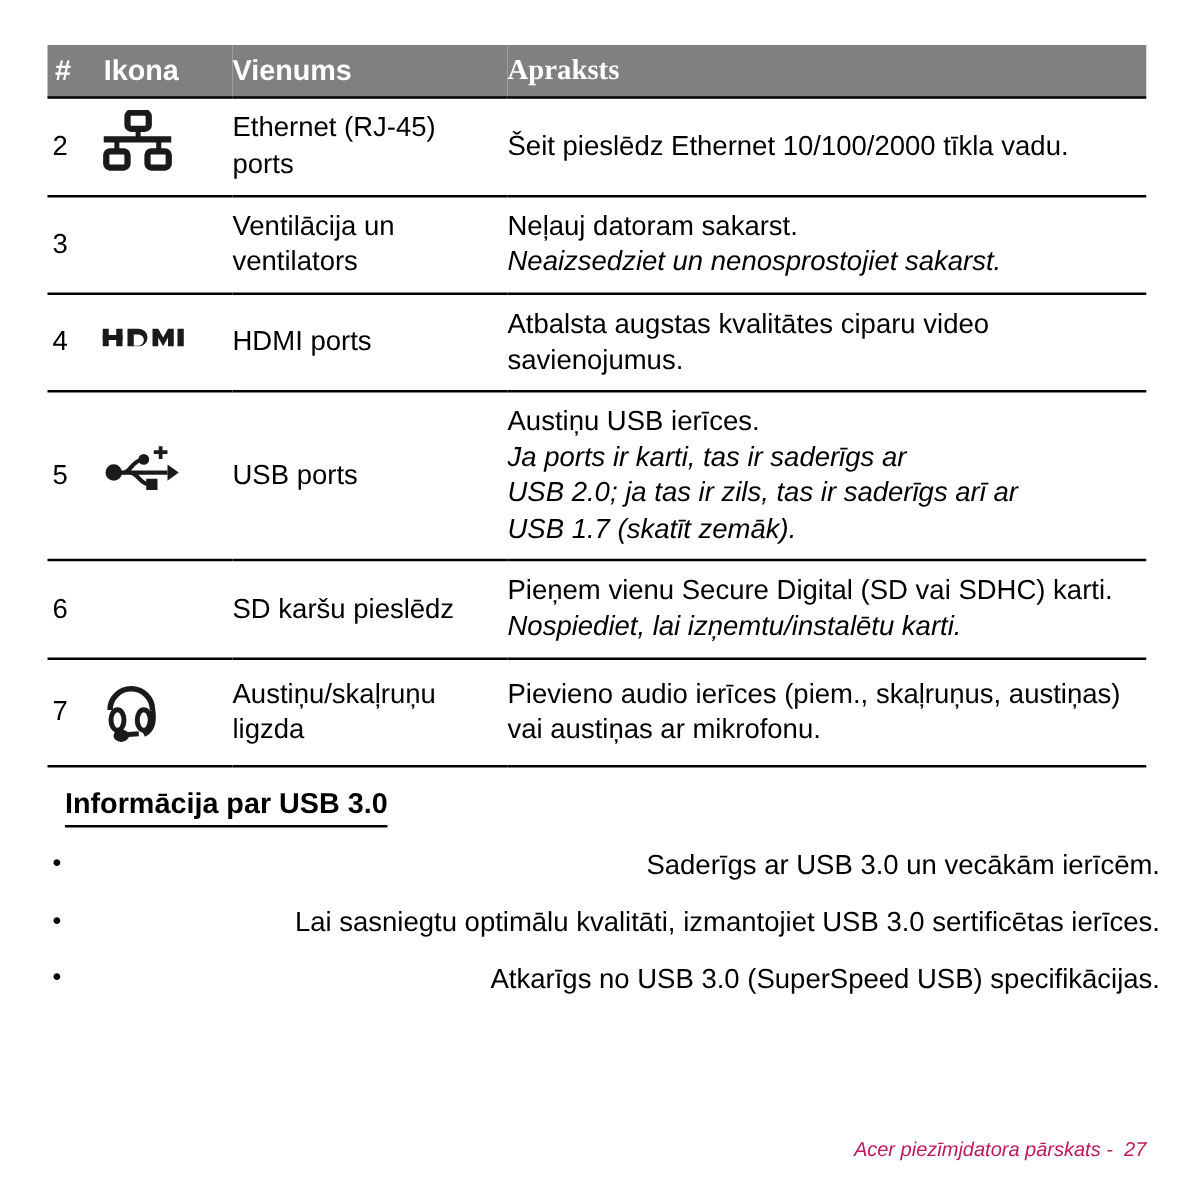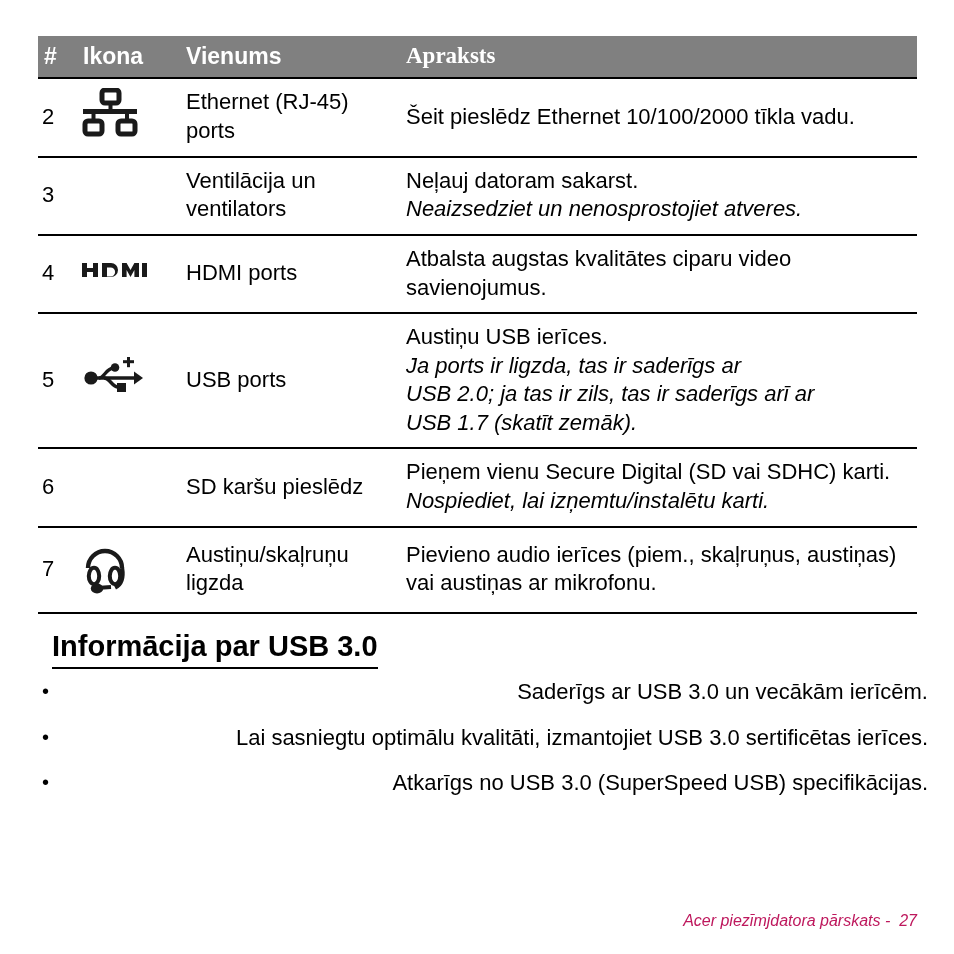--- a/index.html
+++ b/index.html
@@ -84,21 +84,21 @@
   .icon-box {
     display: inline-block;
     line-height: 0;
   }
 
   
   .section-heading {
     position: absolute;
     left: 52px;
     top: 628px;
-    font-size: 29px;
+    font-size: 23px;
     font-weight: bold;
     color: #000000;
     padding-bottom: 3px;
     border-bottom: 2px solid #000000;
     display: inline-block;
     line-height: 1.25;
   }
 
   
   .bullet-list {
@@ -179,21 +179,21 @@
           <span class="desc-line">Šeit pieslēdz Ethernet 10/100/2000 tīkla vadu.</span>
         </td>
       </tr>
 
       <tr>
         <td class="cell-num">3</td>
         <td class="cell-icon"></td>
         <td class="cell-item">Ventilācija un ventilators</td>
         <td class="cell-desc">
           <span class="desc-line">Neļauj datoram sakarst.</span>
-          <span class="desc-line italic">Neaizsedziet un nenosprostojiet atveres.</span>
+          <span class="desc-line italic">Neaizsedziet un nenosprostojiet sakarst.</span>
         </td>
       </tr>
 
       <tr>
         <td class="cell-num">4</td>
         <td class="cell-icon">
           <span class="icon-box">
             <svg width="68" height="22" viewBox="0 0 68 22" aria-hidden="true">
               <g fill="#1a1a1a">
                 <rect x="0" y="4" width="5" height="14"></rect>
@@ -229,21 +229,21 @@
               <g fill="#1a1a1a">
                 <rect x="41" y="3.2" width="11" height="3"></rect>
                 <rect x="45" y="-0.8" width="3" height="11"></rect>
               </g>
             </svg>
           </span>
         </td>
         <td class="cell-item">USB ports</td>
         <td class="cell-desc">
           <span class="desc-line">Austiņu USB ierīces.</span>
-          <span class="desc-line italic">Ja ports ir ligzda, tas ir saderīgs ar</span>
+          <span class="desc-line italic">Ja ports ir karti, tas ir saderīgs ar</span>
           <span class="desc-line italic">USB 2.0; ja tas ir zils, tas ir saderīgs arī ar</span>
           <span class="desc-line italic">USB 1.7 (skatīt zemāk).</span>
         </td>
       </tr>
 
       <tr>
         <td class="cell-num">6</td>
         <td class="cell-icon"></td>
         <td class="cell-item">SD karšu pieslēdz</td>
         <td class="cell-desc">

